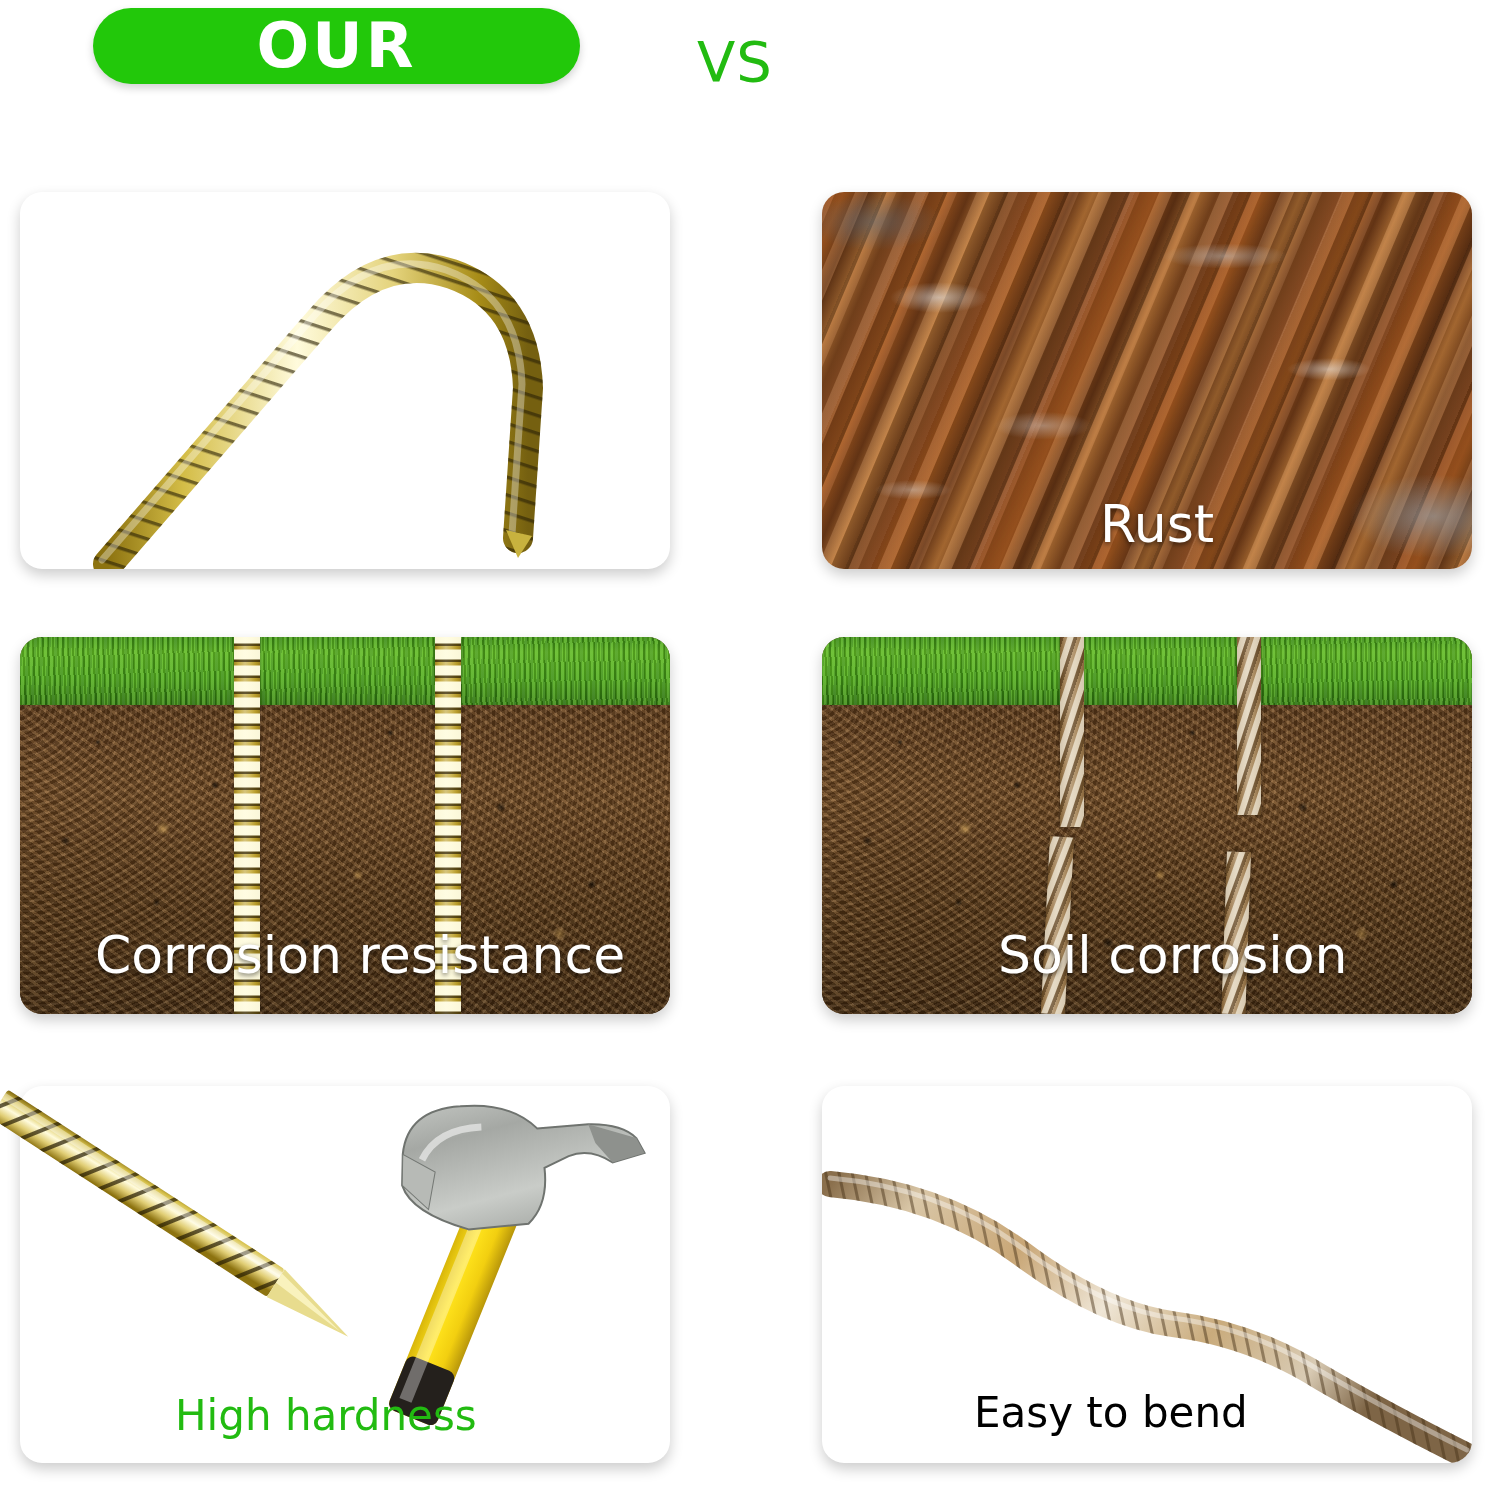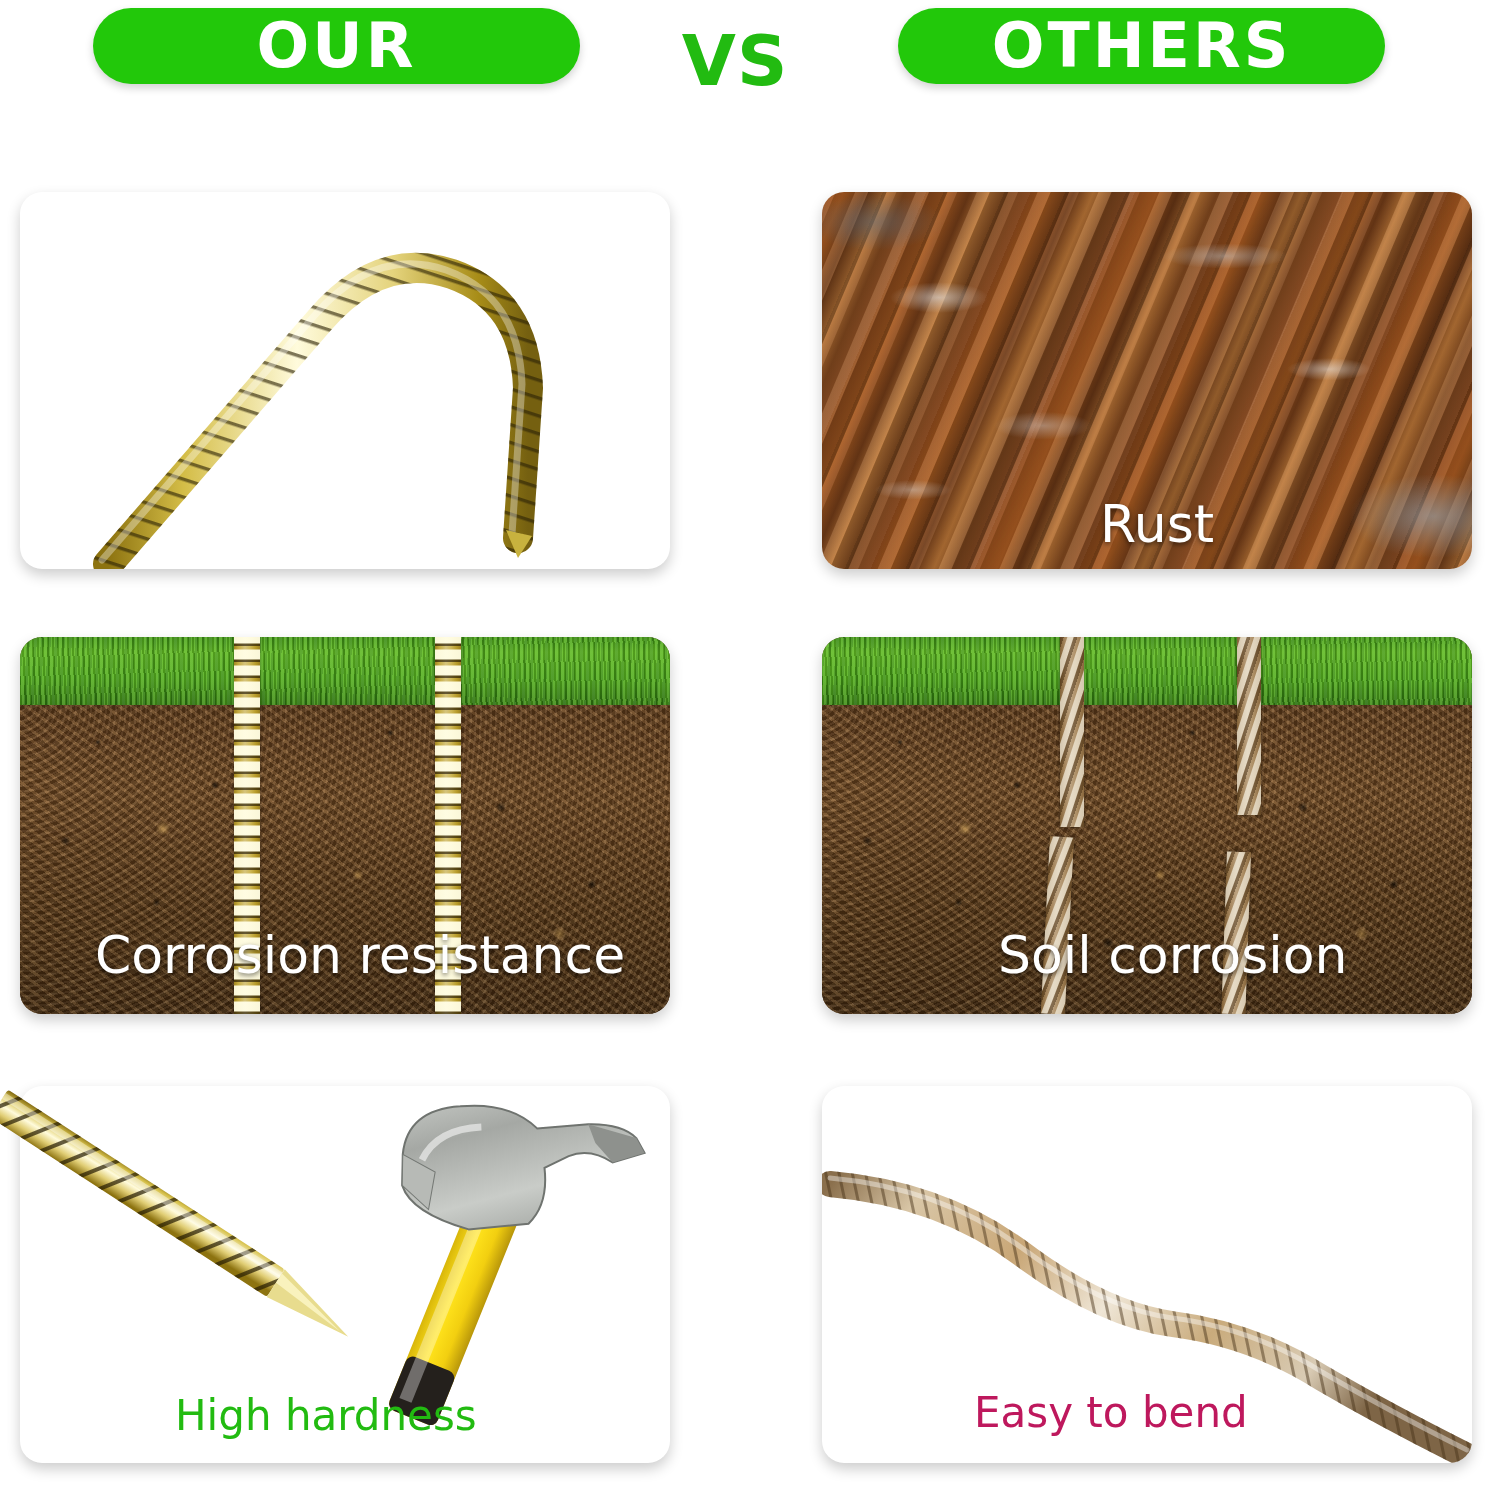--- a/index.html
+++ b/index.html
@@ -18,21 +18,21 @@
     color:#ffffff;font-weight:bold;letter-spacing:2px;
     box-shadow:0 4px 9px rgba(0,0,0,.18);
   }
   .pill-our{left:93px;width:487px;}
   .pill-others{left:898px;width:487px;}
   .pill span{font-size:62px;line-height:62px;font-weight:bold;
              font-family:"DejaVu Sans",sans-serif;letter-spacing:3px;}
   .vs{
     position:absolute;left:660px;top:16px;width:150px;height:90px;
     display:flex;align-items:center;justify-content:center;
-    font-size:70px;font-weight:bold;font-family:"DejaVu Sans",sans-serif;
+    font-size:56px;font-weight:normal;font-family:"DejaVu Sans",sans-serif;
     letter-spacing:1px;
   }
 
   
   .card{
     position:absolute;width:650px;height:377px;border-radius:22px;
     overflow:hidden;background:#fff;
     box-shadow:0 6px 14px rgba(0,0,0,.20);
   }
   .col-l{left:20px;}
@@ -148,23 +148,20 @@
 
   <div class="header">
     <div class="pill pill-our" style="background:#22C80A;">
       <span>OUR</span>
     </div>
 
     <div class="vs" style="color:#22BB11;">
       <span>VS</span>
     </div>
 
-    <div class="pill pill-others" style="background:#22C80A;">
-      <span>OTHERS</span>
-    </div>
   </div>
 
   <div class="card col-l row-1">
     <div class="hook-wrap">
       <svg width="650" height="377" viewBox="0 0 650 377">
         <defs>
           <linearGradient id="goldA" x1="0" y1="0" x2="1" y2="0">
             <stop offset="0%" stop-color="#8d7310"></stop>
             <stop offset="18%" stop-color="#d4bd47"></stop>
             <stop offset="45%" stop-color="#fffbdc"></stop>
@@ -306,16 +303,16 @@
         </linearGradient>
         <pattern id="ribsC" width="13" height="13" patternUnits="userSpaceOnUse" patternTransform="rotate(78)">
           <rect width="13" height="13" fill="none"></rect>
           <rect x="0" y="0" width="13" height="3" fill="rgba(70,48,22,.62)"></rect>
         </pattern>
       </defs>
       <path d="M 8 98 Q 120 108 200 168 Q 280 228 350 238 Q 430 248 500 292 Q 565 330 645 370" fill="none" stroke="url(#rustBar)" stroke-width="26" stroke-linecap="round"></path>
       <path d="M 8 98 Q 120 108 200 168 Q 280 228 350 238 Q 430 248 500 292 Q 565 330 645 370" fill="none" stroke="url(#ribsC)" stroke-width="26" stroke-linecap="round" opacity=".75"></path>
       <path d="M 8 92 Q 120 102 200 162 Q 280 222 350 232 Q 430 242 500 286 Q 565 324 645 364" fill="none" stroke="rgba(255,255,255,.40)" stroke-width="5" stroke-linecap="round"></path>
     </svg>
-    <div class="label label-green label-big" style="left:152px;top:302px;color:#be185d;">Easy to bend</div>
+    <div class="label label-green label-big" style="left:152px;top:302px;color:#000000;">Easy to bend</div>
   </div>
 
 </div>
 
 </body></html>

